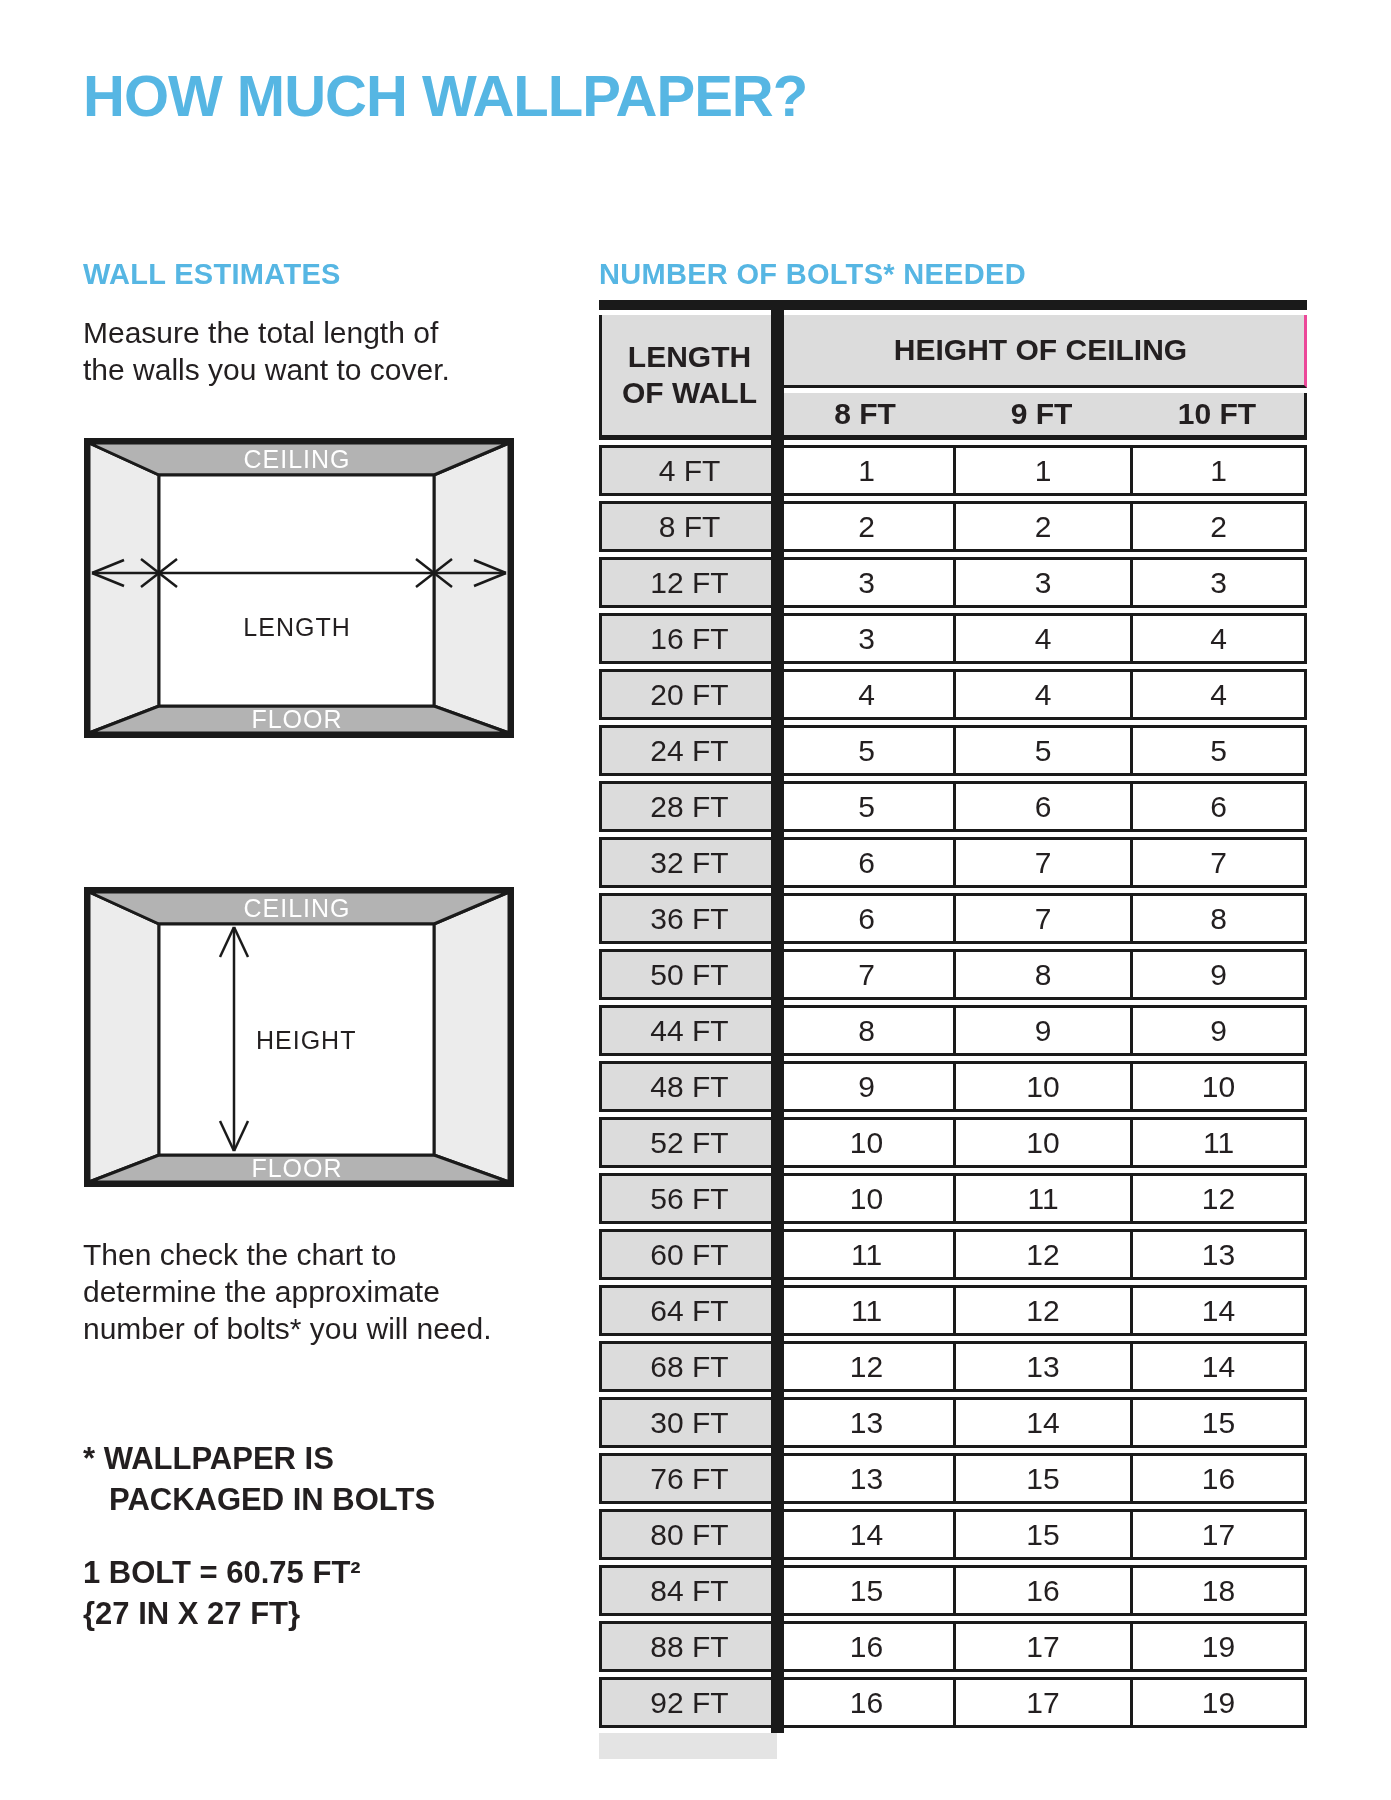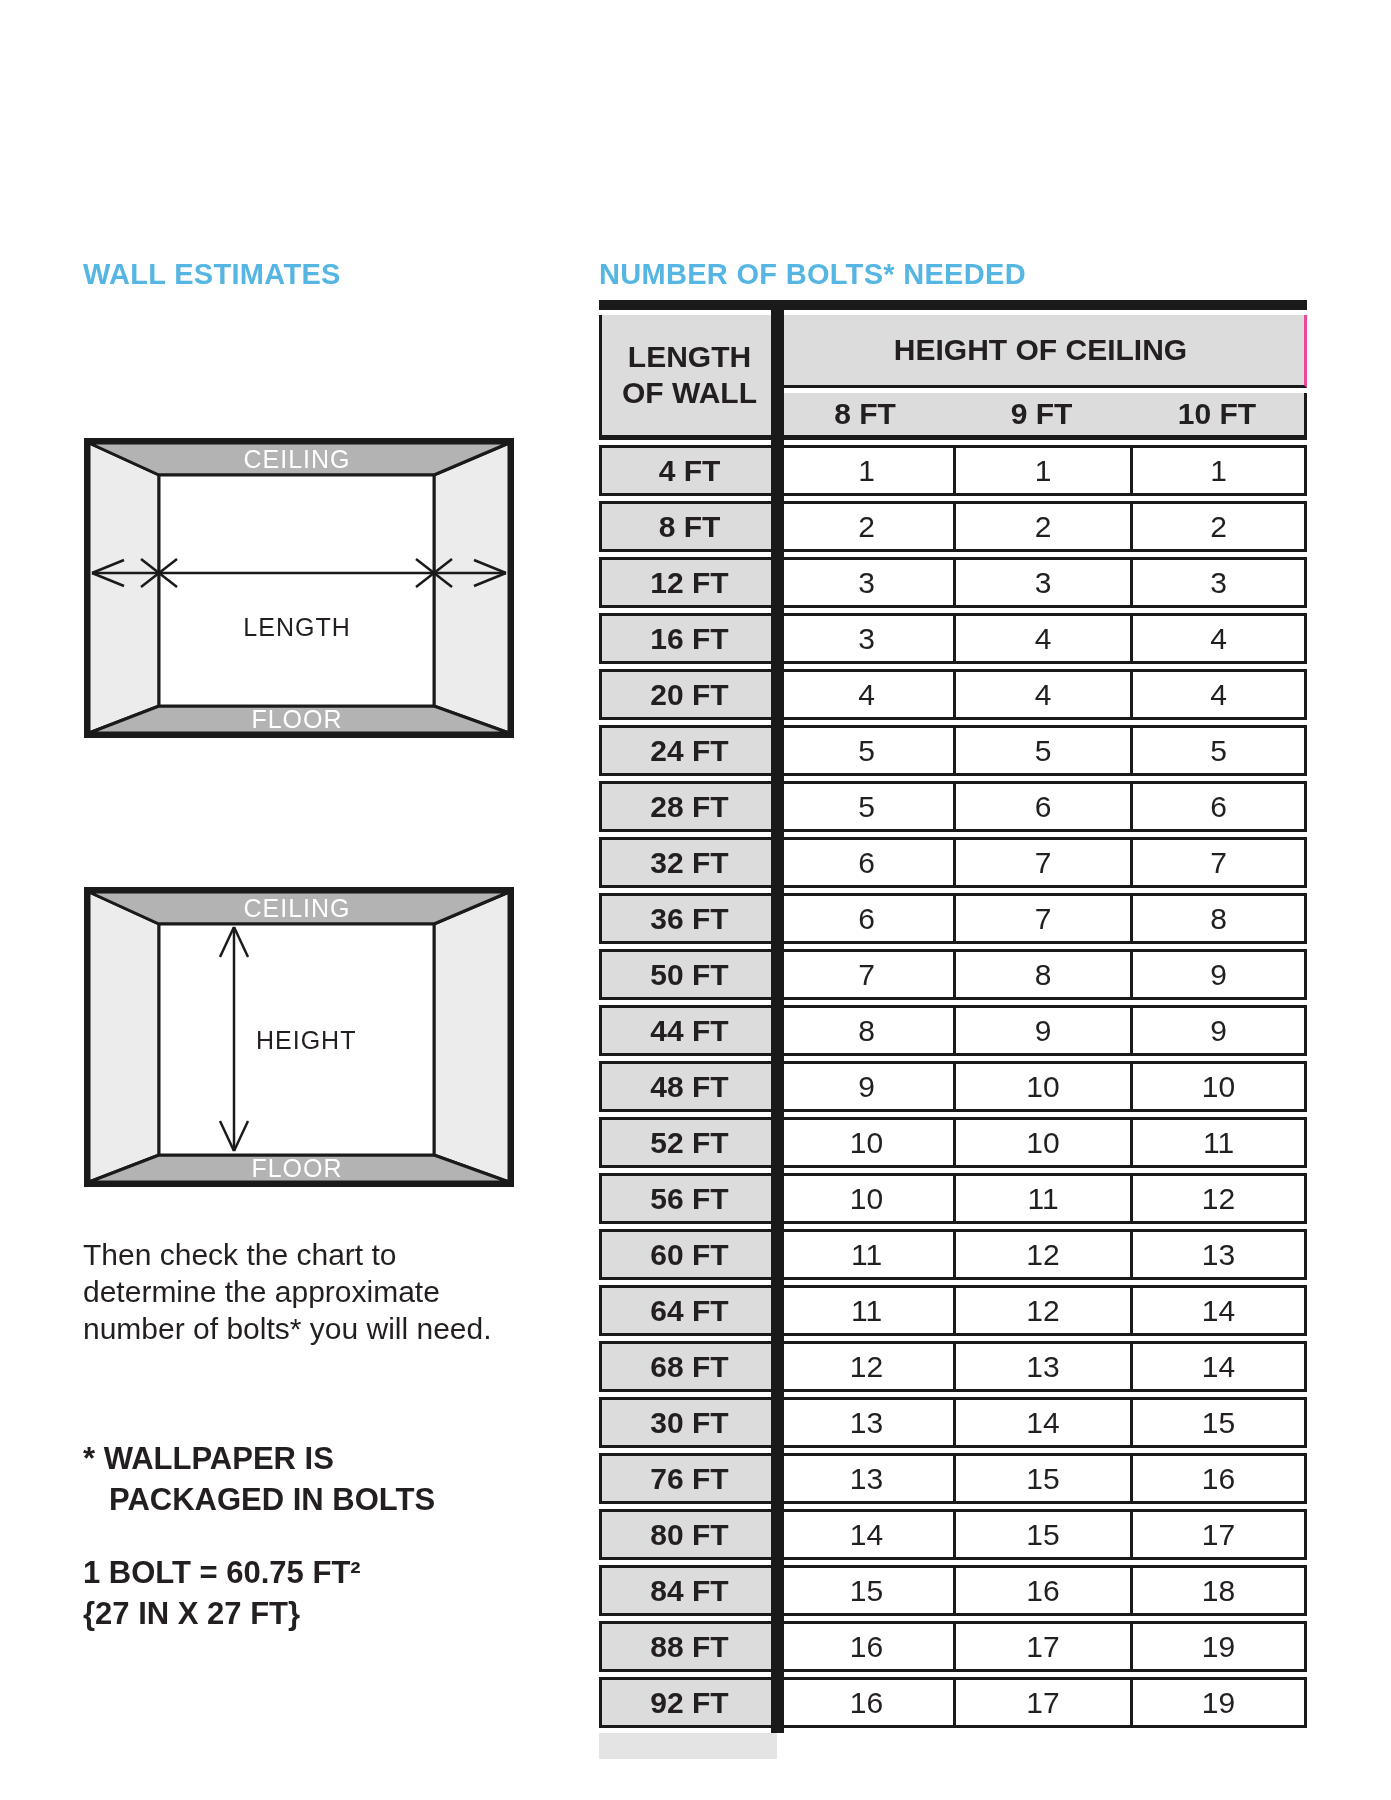--- a/index.html
+++ b/index.html
@@ -87,21 +87,21 @@
   }
   tr.subhead td{
     background:#dcdcdc;
     font-weight:bold;
     height:42px;
     border-bottom:5px solid #1a1a1a;
   }
   tr.subhead td:last-child{border-right:3px solid #1a1a1a;}
   td.row-label{
     background:#dcdcdc;
-    font-weight:bold;
+    font-weight:normal;
     height:45px;
     border-top:3px solid #1a1a1a;
     border-bottom:3px solid #1a1a1a;
     border-left:3px solid #1a1a1a;
   }
   td.val{
     background:#ffffff;
     height:45px;
     border-top:3px solid #1a1a1a;
     border-bottom:3px solid #1a1a1a;
@@ -121,23 +121,26 @@
     background:#e4e4e4;
   }
   
   .dia-label{font-family:"Liberation Sans", sans-serif; font-size:25px; letter-spacing:1px;}
 </style>
 </head>
 <body>
 
 <div class="page">
 
+  <div class="abs page-title">HOW MUCH WALLPAPER?</div>
 
   <div class="abs section-heading room-heading">WALL ESTIMATES</div>
 
+  <div class="abs body-text para1">Measure the total length of
+the walls you want to cover.</div>
 
   <svg class="abs diagram1" width="430" height="300" viewBox="0 0 430 300">
     <g>
       <polygon points="5,5 75,37 75,268 5,295" fill="#ececec" stroke="#1a1a1a" stroke-width="3"></polygon>
       <polygon points="425,5 350,37 350,268 425,295" fill="#ececec" stroke="#1a1a1a" stroke-width="3"></polygon>
       <polygon points="5,5 425,5 350,37 75,37" fill="#b3b3b3" stroke="#1a1a1a" stroke-width="3"></polygon>
       <polygon points="5,295 425,295 350,268 75,268" fill="#b3b3b3" stroke="#1a1a1a" stroke-width="3"></polygon>
       <rect x="75" y="37" width="275" height="231" fill="#ffffff" stroke="#1a1a1a" stroke-width="3"></rect>
       <rect x="2.5" y="2.5" width="425" height="295" fill="none" stroke="#1a1a1a" stroke-width="5"></rect>
     </g>

